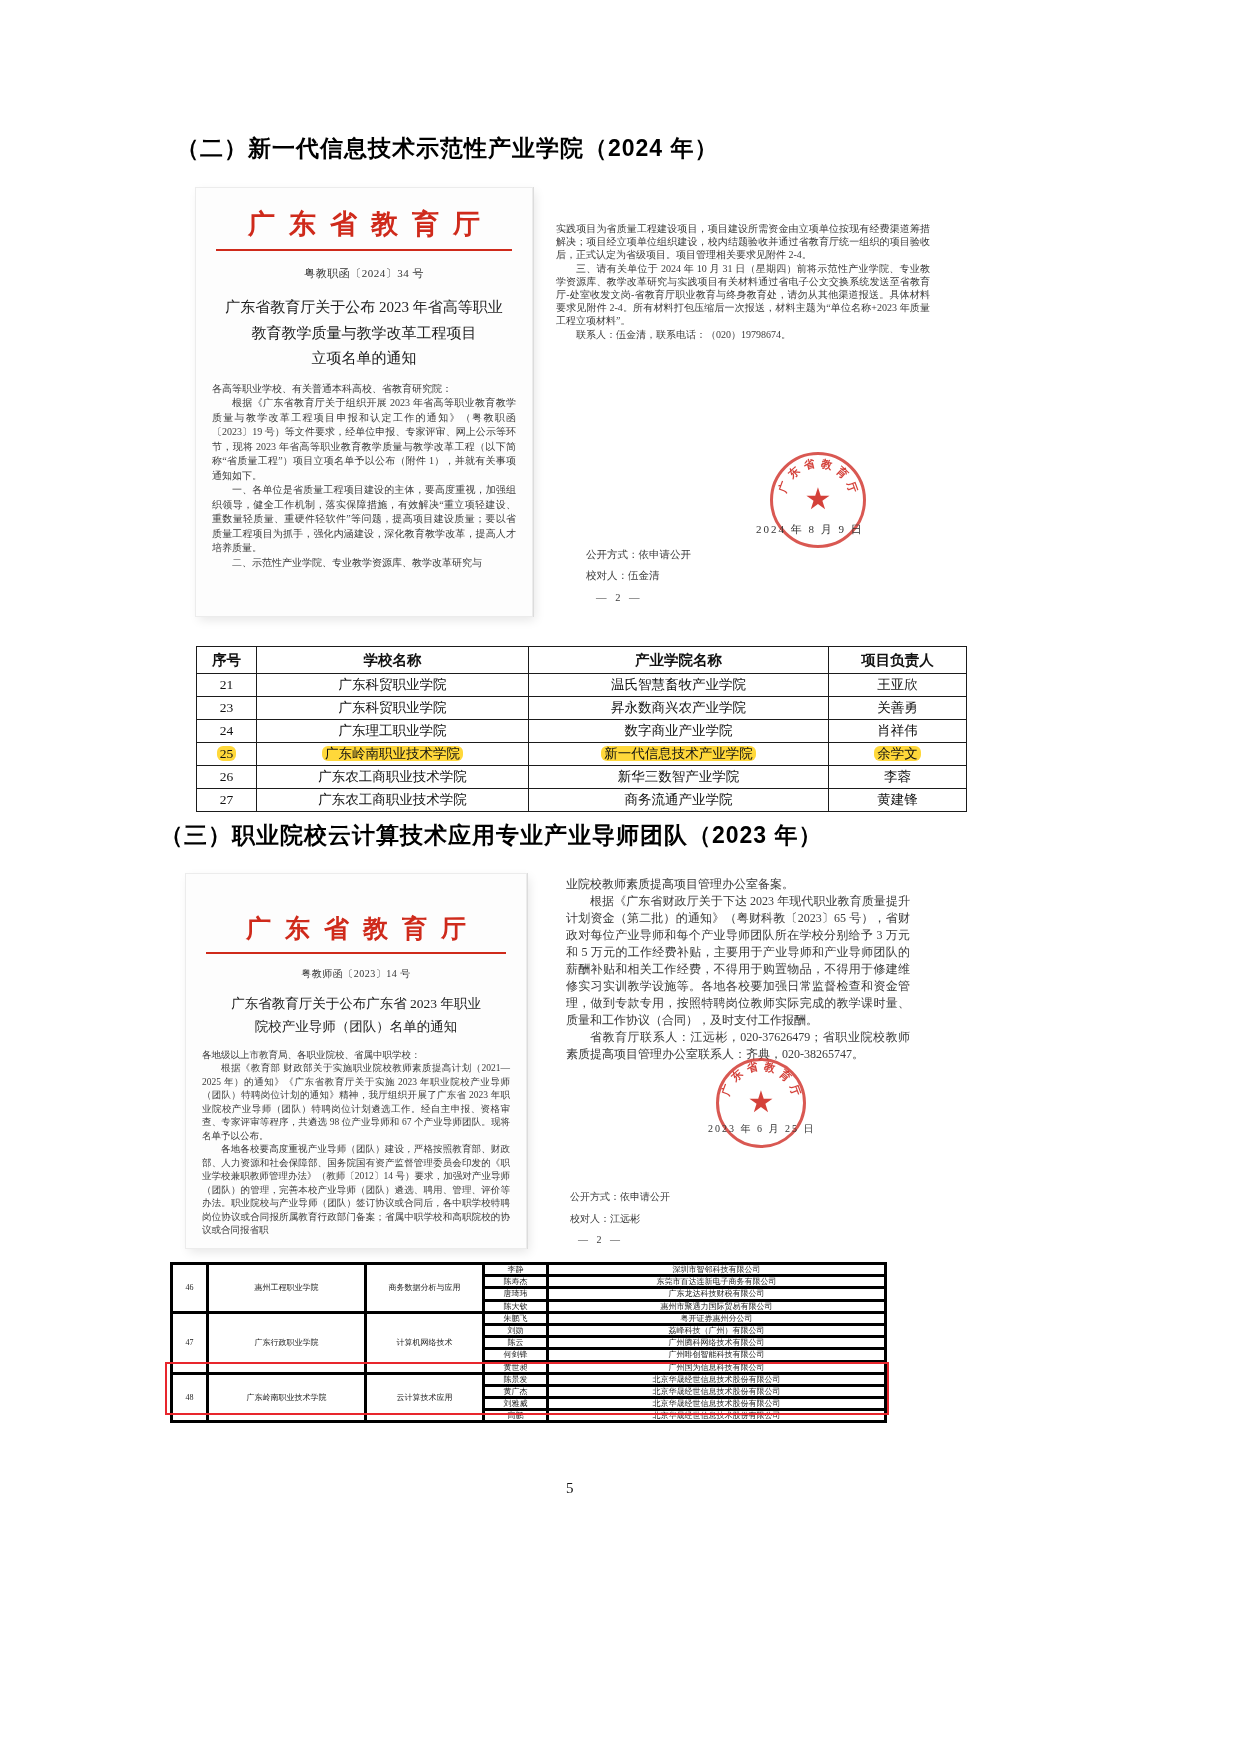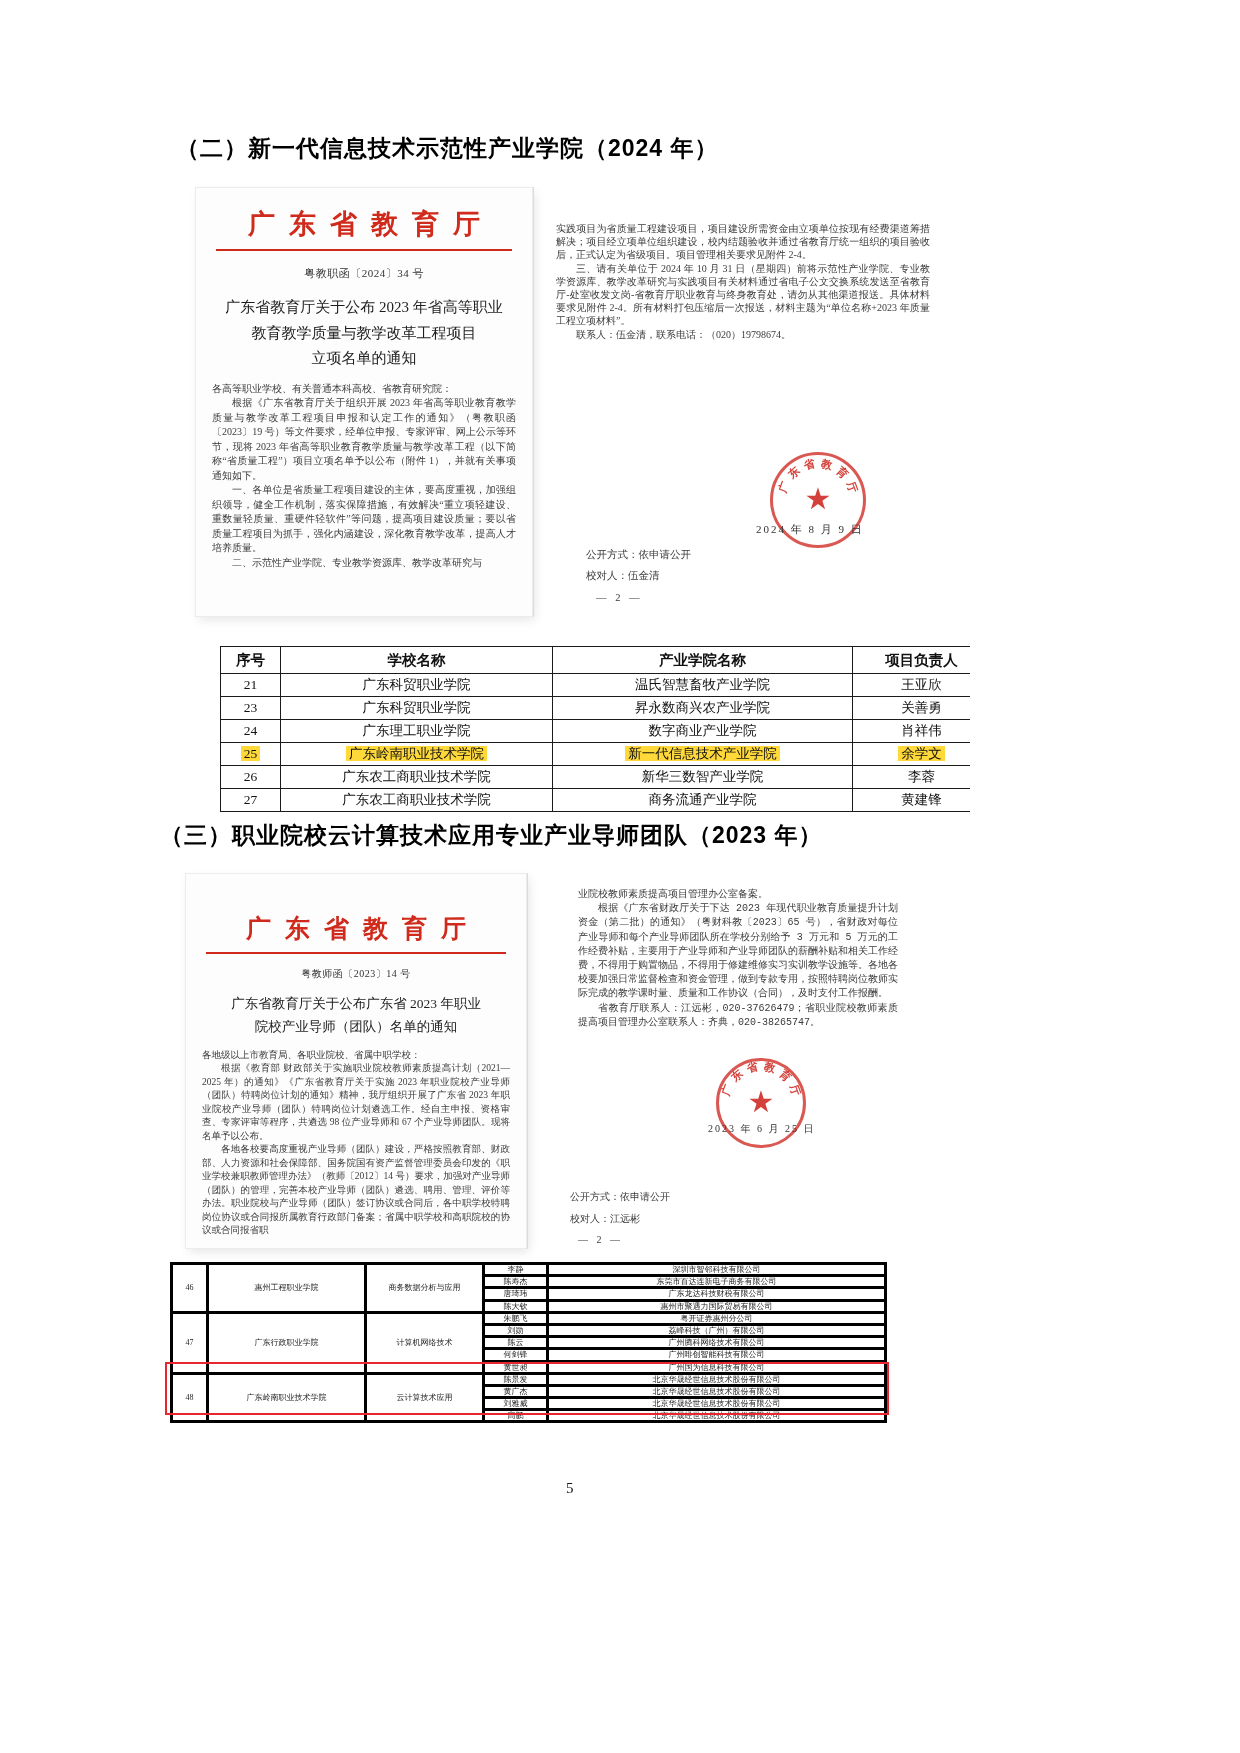--- a/index.html
+++ b/index.html
@@ -37,21 +37,21 @@
   .docno { text-align:center; font-size:11px; margin-top:15px; letter-spacing:.5px; color:#333; }
   .s3-left .docno { font-size:10px; margin-top:13px; }
   .doctitle { margin-top:14px; text-align:center; font-weight:400; font-size:15px; line-height:1.7; color:#1d1d1d; }
   .s3-left .doctitle { font-size:13.5px; margin-top:12px; }
 
   .body { margin:10px 16px 0; font-size:10px; line-height:1.45; text-align:justify; color:#3a3a3a; }
   .body p { text-indent:2em; }
   .first-flush p:first-child { text-indent:0; }
   .s2-right .body { margin:0 6px 0 0; line-height:1.32; }
   .s3-left .body { font-size:9.5px; line-height:1.42; }
-  .s3-right .body { margin:12px; font-size:10px; line-height:1.42;font-family:Liberation Mono, monospace; }
+  .s3-right .body { margin:0; font-size:12px; line-height:1.42; }
 
   .att { margin-top:9px; font-size:10.5px; line-height:1.8; padding-left:28px; color:#3a3a3a; }
   .att p:not(:first-child) { padding-left:2.6em; }
 
   .seal { position:absolute; border:3px solid rgba(204,32,24,.75); border-radius:50%; }
   .s2-right .seal { left:214px; top:230px; width:96px; height:96px; }
   .s3-right .seal { left:150px; top:182px; width:90px; height:90px; }
   .seal .star { position:absolute; left:50%; top:50%; transform:translate(-50%,-52%); color:rgba(204,32,24,.85); font-size:30px; line-height:1; }
   .seal .ch { position:absolute; left:50%; top:50%; width:14px; margin-left:-7px; margin-top:-8px;
     font-size:11px; font-weight:700; color:rgba(204,32,24,.85); text-align:center; }
@@ -62,25 +62,25 @@
   .pub,.proof,.pmark { position:absolute; font-size:10.5px; color:#3a3a3a; }
   .s2-right .pub { left:30px; top:326px; }
   .s2-right .proof { left:30px; top:347px; }
   .s2-right .pmark { left:40px; top:370px; letter-spacing:3px; }
   .s3-right .pub { left:4px; top:314px; font-size:10px; }
   .s3-right .proof { left:4px; top:336px; font-size:10px; }
   .s3-right .pmark { left:12px; top:358px; font-size:10px; letter-spacing:3px; }
 
   
   .t1wrap { position:absolute; left:196px; top:646px; width:774px; height:174px; overflow:hidden; }
-  .t1 { border-collapse:collapse; width:770px; table-layout:fixed; background:#fff;margin-left:24px; }
+  .t1 { border-collapse:collapse; width:770px; table-layout:fixed; background:#fff; }
   .t1 th, .t1 td { border:1.6px solid #1b1b1b; text-align:center; padding:0 4px; overflow:hidden; white-space:nowrap; color:#111; }
   .t1 th { font-size:14.5px; font-weight:700; height:27px; }
   .t1 td { font-size:13.5px; height:23px; }
-  .hl { background:var(--hl); padding:0 3px; }
+  .hl { background:var(--hl); padding:0 3px;border-radius:6px; }
 
   
   .t2wrap { position:absolute; left:170px; top:1262px; width:718px; overflow:hidden; }
   .t2 { border-collapse:collapse; width:714px; table-layout:fixed; background:#fff; }
   .t2 td { border:3px solid #000000; font-size:8px; height:11.5px; line-height:1.15;
     text-align:center; padding:0 2px; overflow:hidden; white-space:nowrap; color:#222; }
   .redbox { position:absolute; left:165px; top:1362px; width:724px; height:53px;
     border:2.5px solid var(--box-red); pointer-events:none; }
 
   .pageno { position:absolute; left:566px; top:1480px; font-size:15px; color:#111; }

